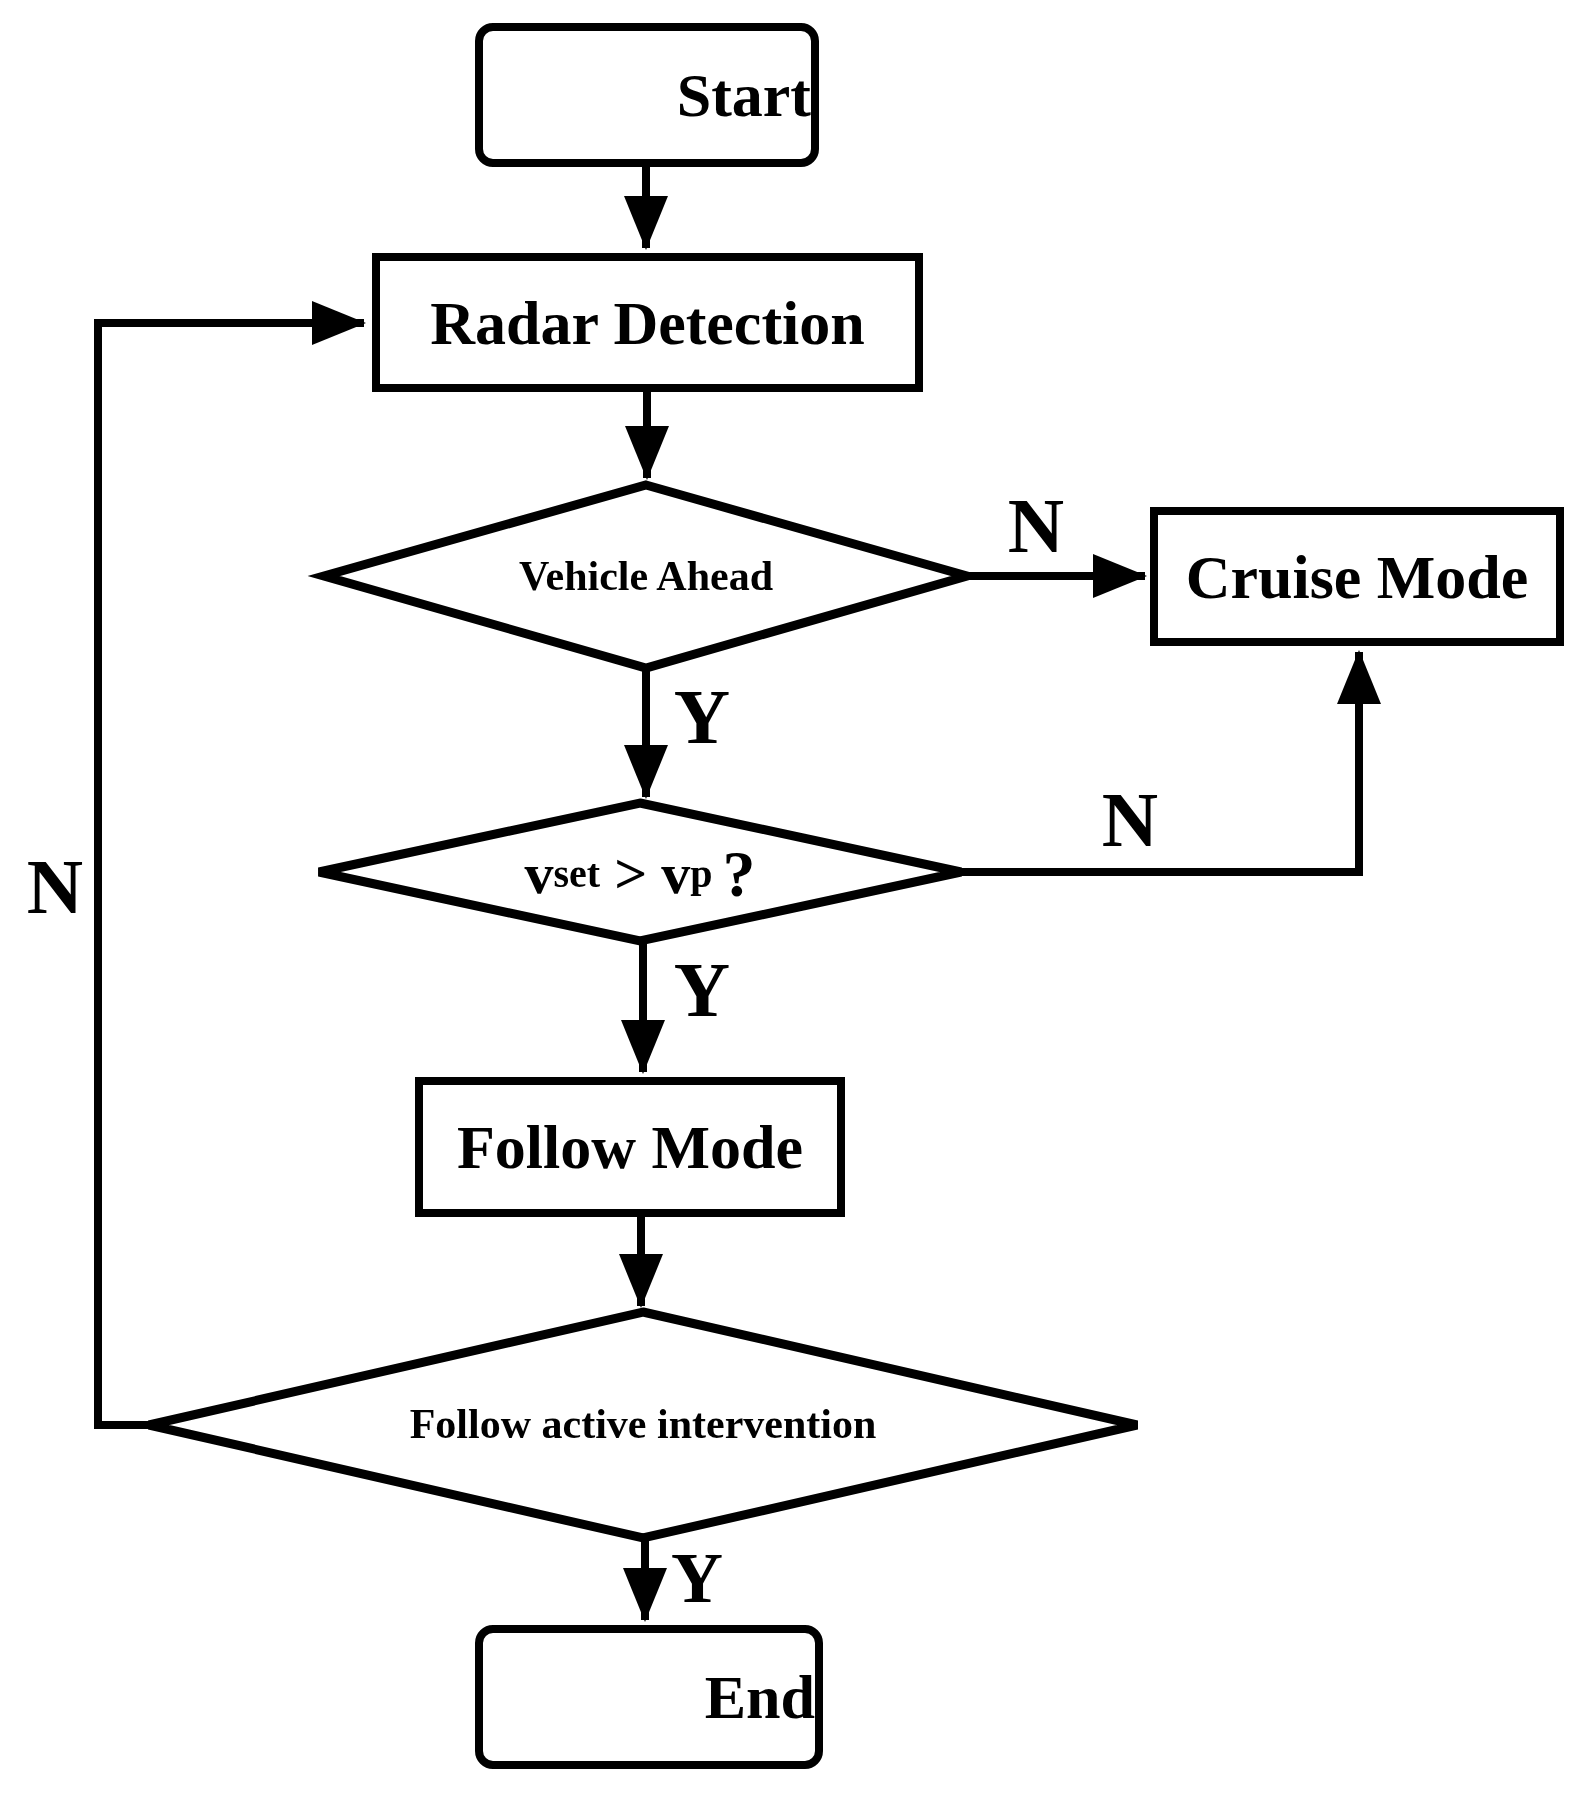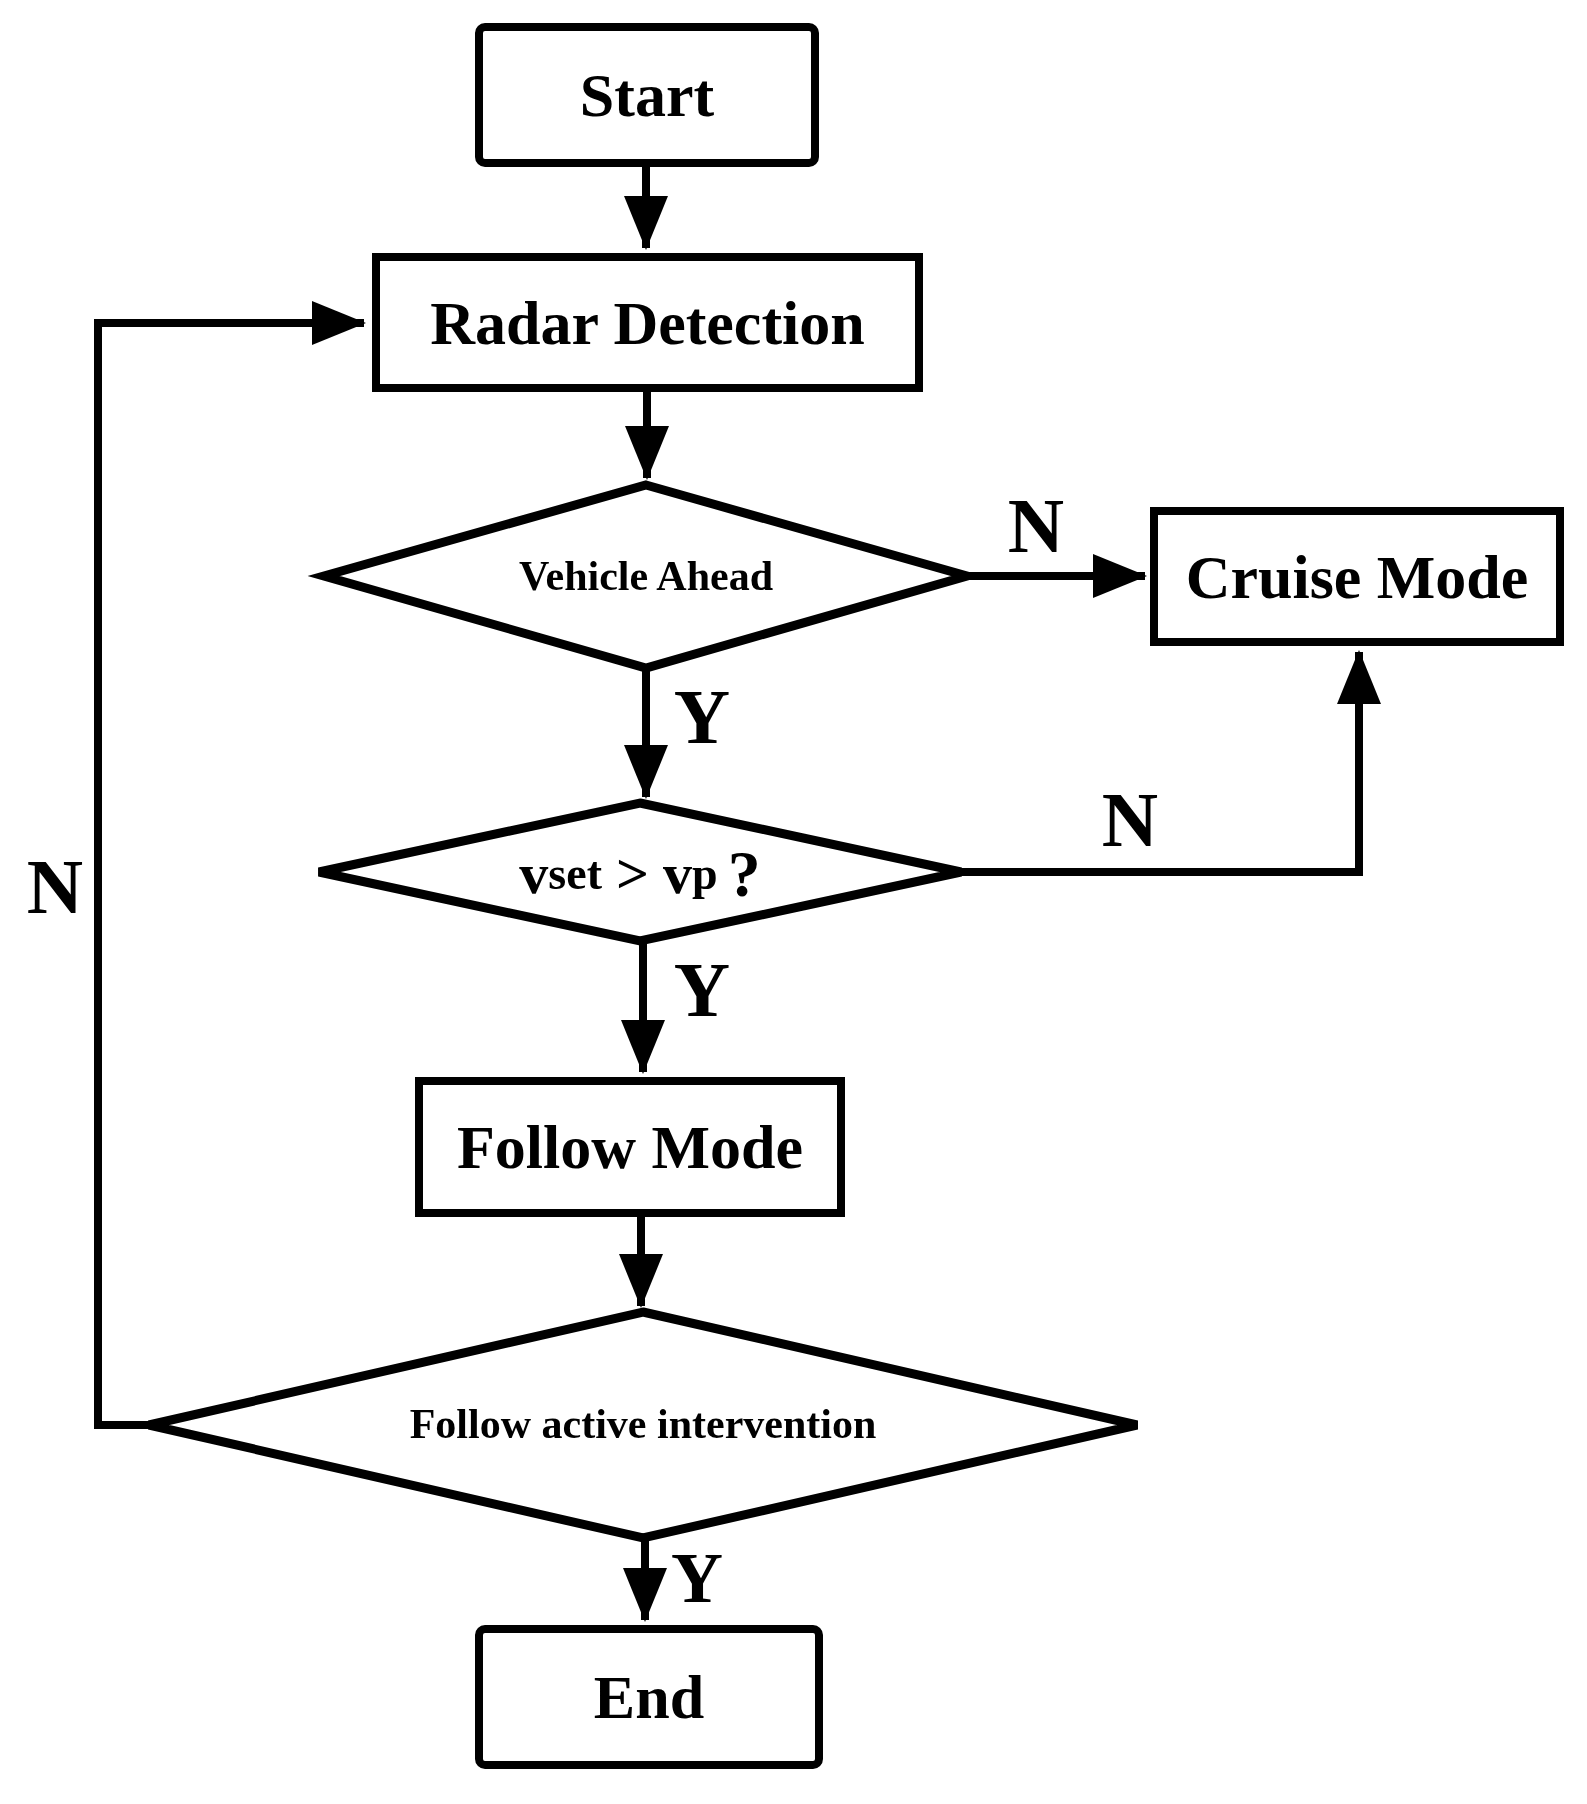--- a/index.html
+++ b/index.html
@@ -32,21 +32,22 @@
     align-items: center;
     justify-content: center;
     text-align: center;
     font-weight: 700;
     font-size: 62px;
     line-height: 1;
     letter-spacing: 0px;
     white-space: nowrap;
   }
   .rounded {
-    border-radius: 10px;
+    border-radius: 18px;
+    justify-content: flex-end;
   }
   .diamond-label {
     position: absolute;
     display: flex;
     align-items: center;
     justify-content: center;
     text-align: center;
     font-weight: 700;
     font-size: 42px;
     line-height: 1;
@@ -55,21 +56,21 @@
   }
   .edge-label {
     position: absolute;
     font-weight: 700;
     font-size: 78px;
     line-height: 1;
     transform: translate(-50%, -50%);
     white-space: nowrap;
   }
   .formula-sub {
-    font-size: 46px;
+    font-size: 40px;
     vertical-align: -13px;
     letter-spacing: 0px;
   }
   .formula-op {
     padding: 0 14px;
   }
   .formula-q {
     padding-left: 10px;
   }
 </style>

